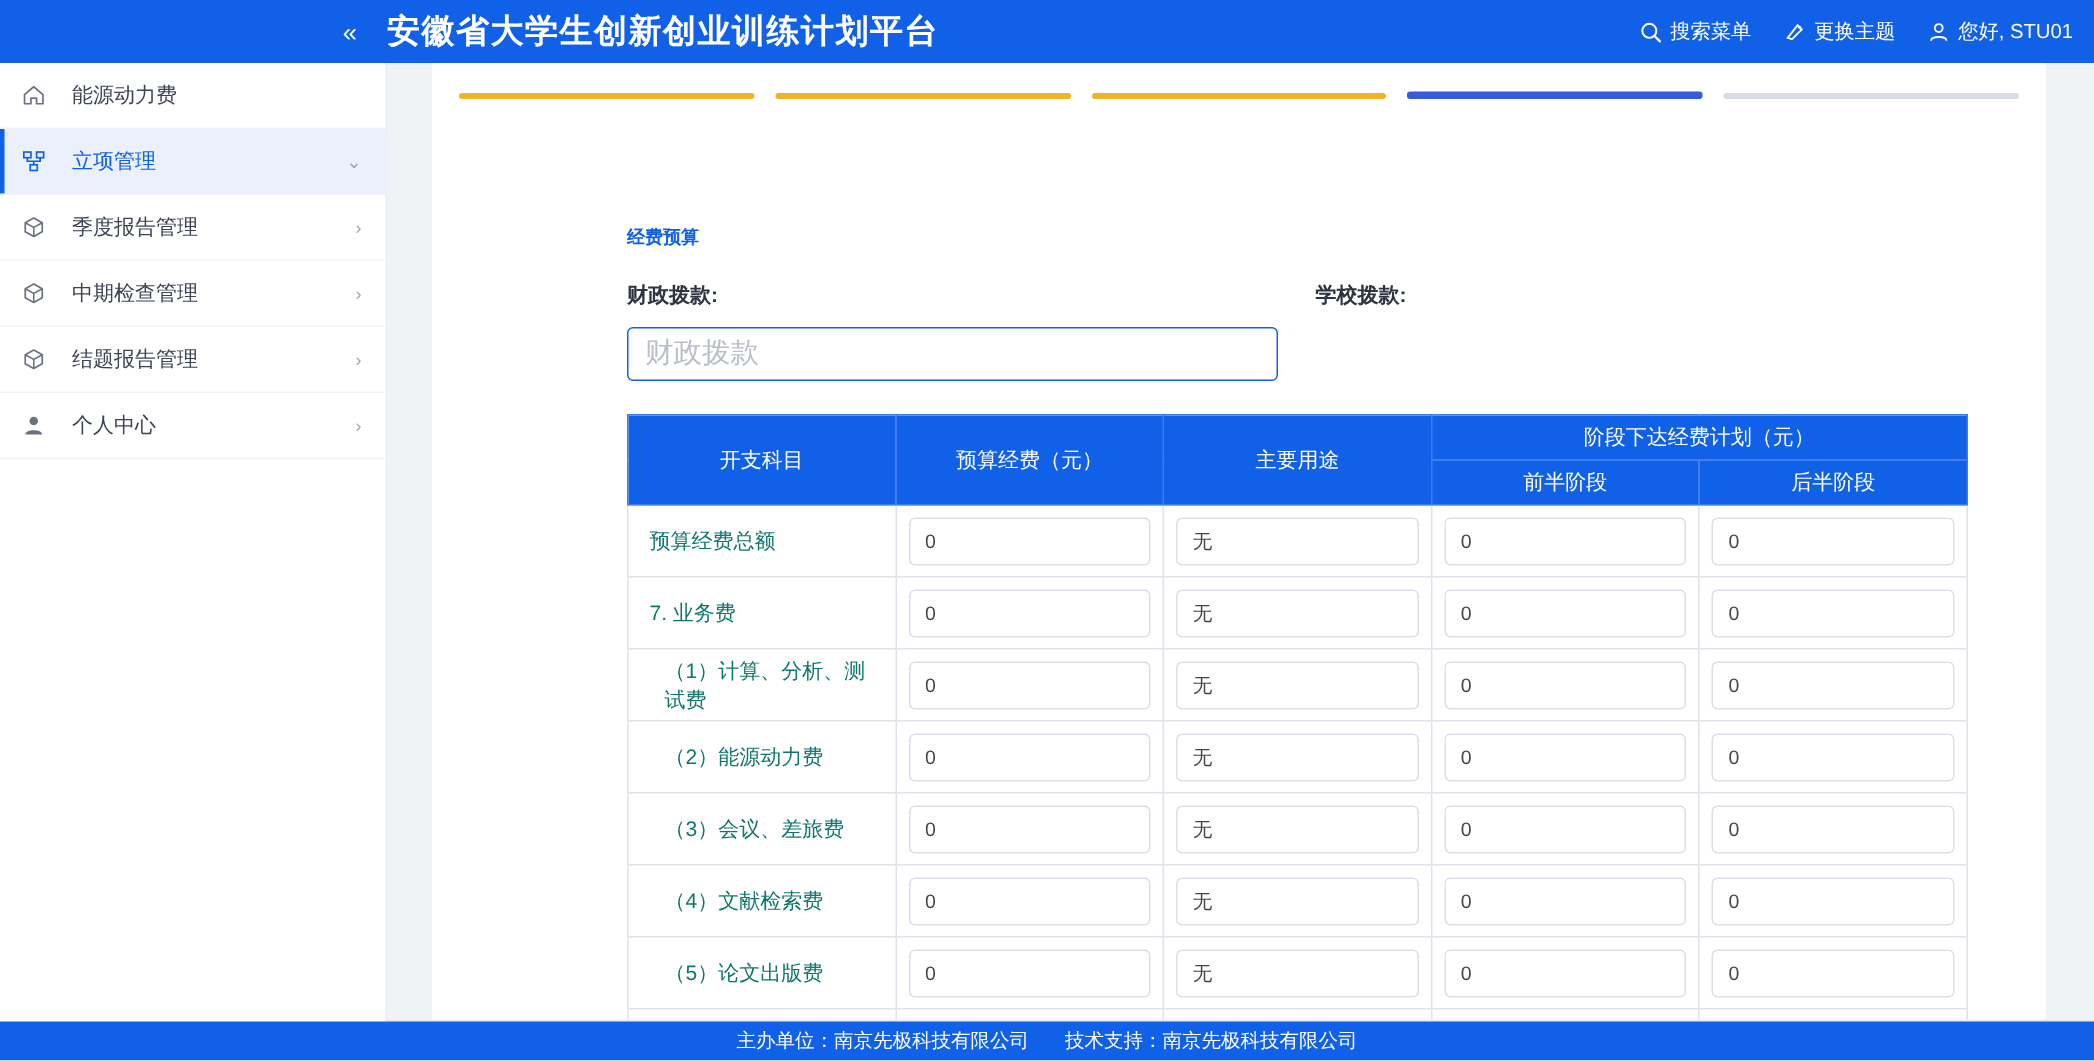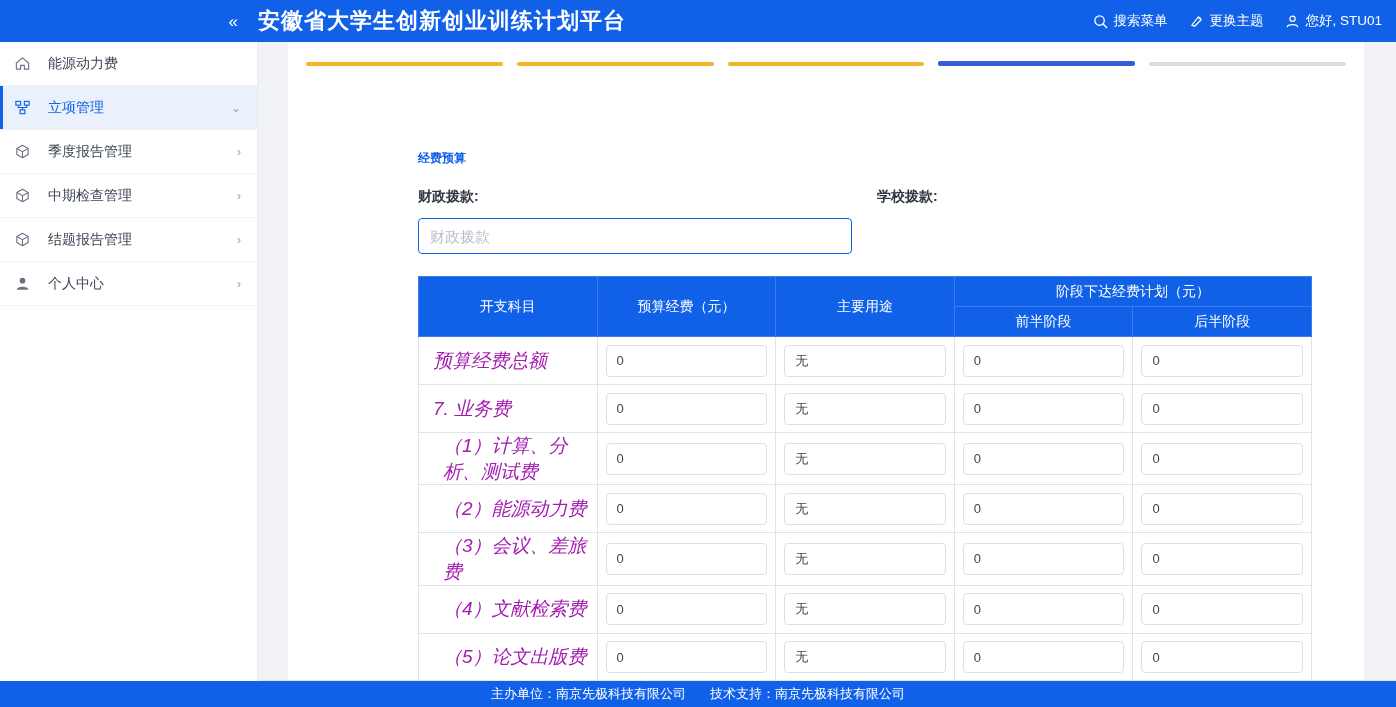--- a/index.html
+++ b/index.html
@@ -180,21 +180,21 @@
     color: #2e3440;
   }
   .fin-label { position: absolute; top: 146px; left: 130px; }
   .sch-label { position: absolute; top: 146px; left: 589px; }
 
   .text-input {
     position: absolute;
     height: 36px;
     border: 1px solid #dcdfe6;
     border-radius: 4px;
-    font-size: 15px;
+    font-size: 19px;
     color: #333;
     padding: 0 11px;
     background: #fff;
     outline: none;
     font-family: "Liberation Sans", sans-serif;
   }
   .text-input::placeholder { color: #b9bec9; }
   .fin-input {
     top: 176px; left: 130px; width: 434px;
     border-color: #1161e8;
@@ -223,25 +223,24 @@
   .th-main { height: 60px; }
   .th-sub-top { height: 30px; }
   .th-sub { height: 30px; }
   .budget-table tbody td {
     background: #ffffff;
     height: 48px;
     vertical-align: middle;
     padding: 0 8px;
   }
   .cell-name {
-    font-size: 19px;
-    color: #a21caf;
+    font-size: 14px;
+    color: #0f766e;
     padding-left: 14px !important;
     line-height: 1.35;
-    font-style: italic;
   }
   .cell-name.indent { padding-left: 24px !important; }
   .cell-input {
     width: 100%;
     height: 32px;
     border: 1px solid #dcdfe6;
     border-radius: 4px;
     font-size: 13px;
     color: #444;
     padding: 0 10px;

